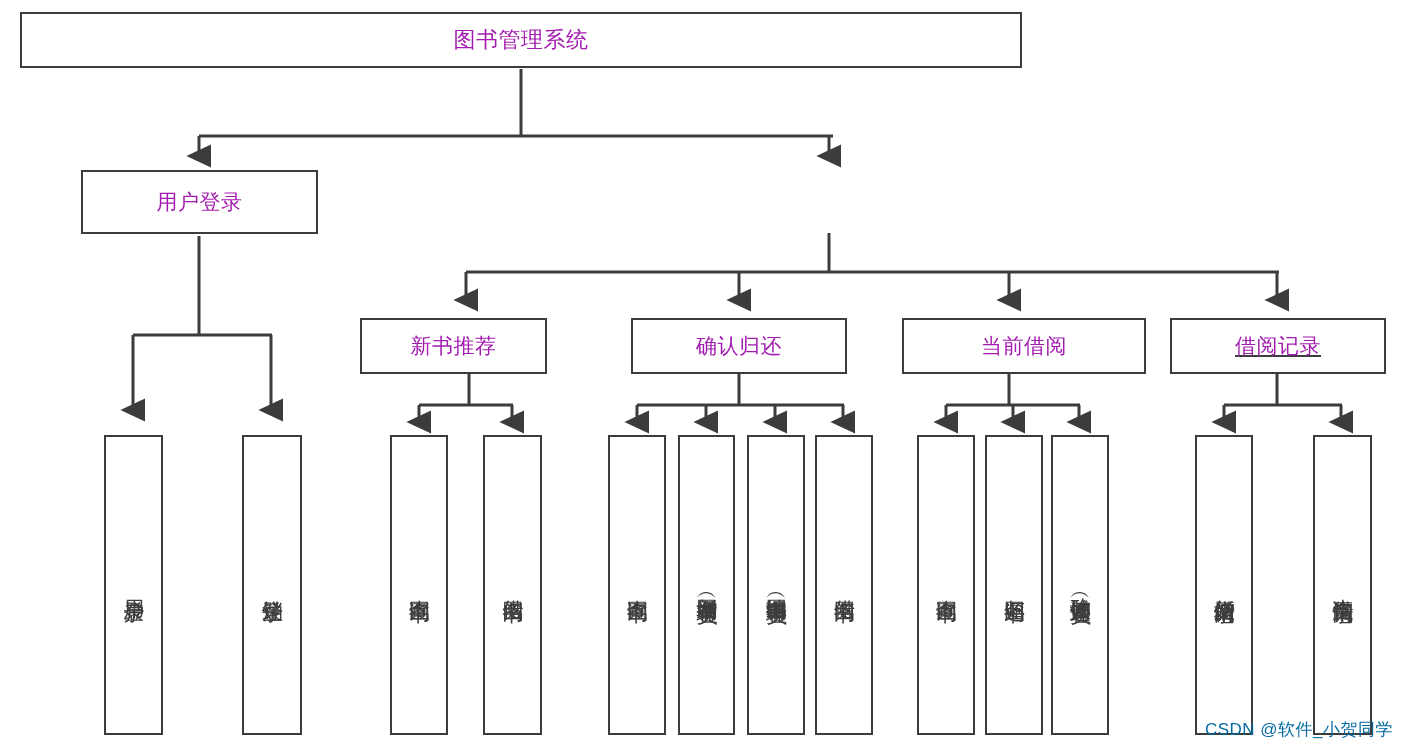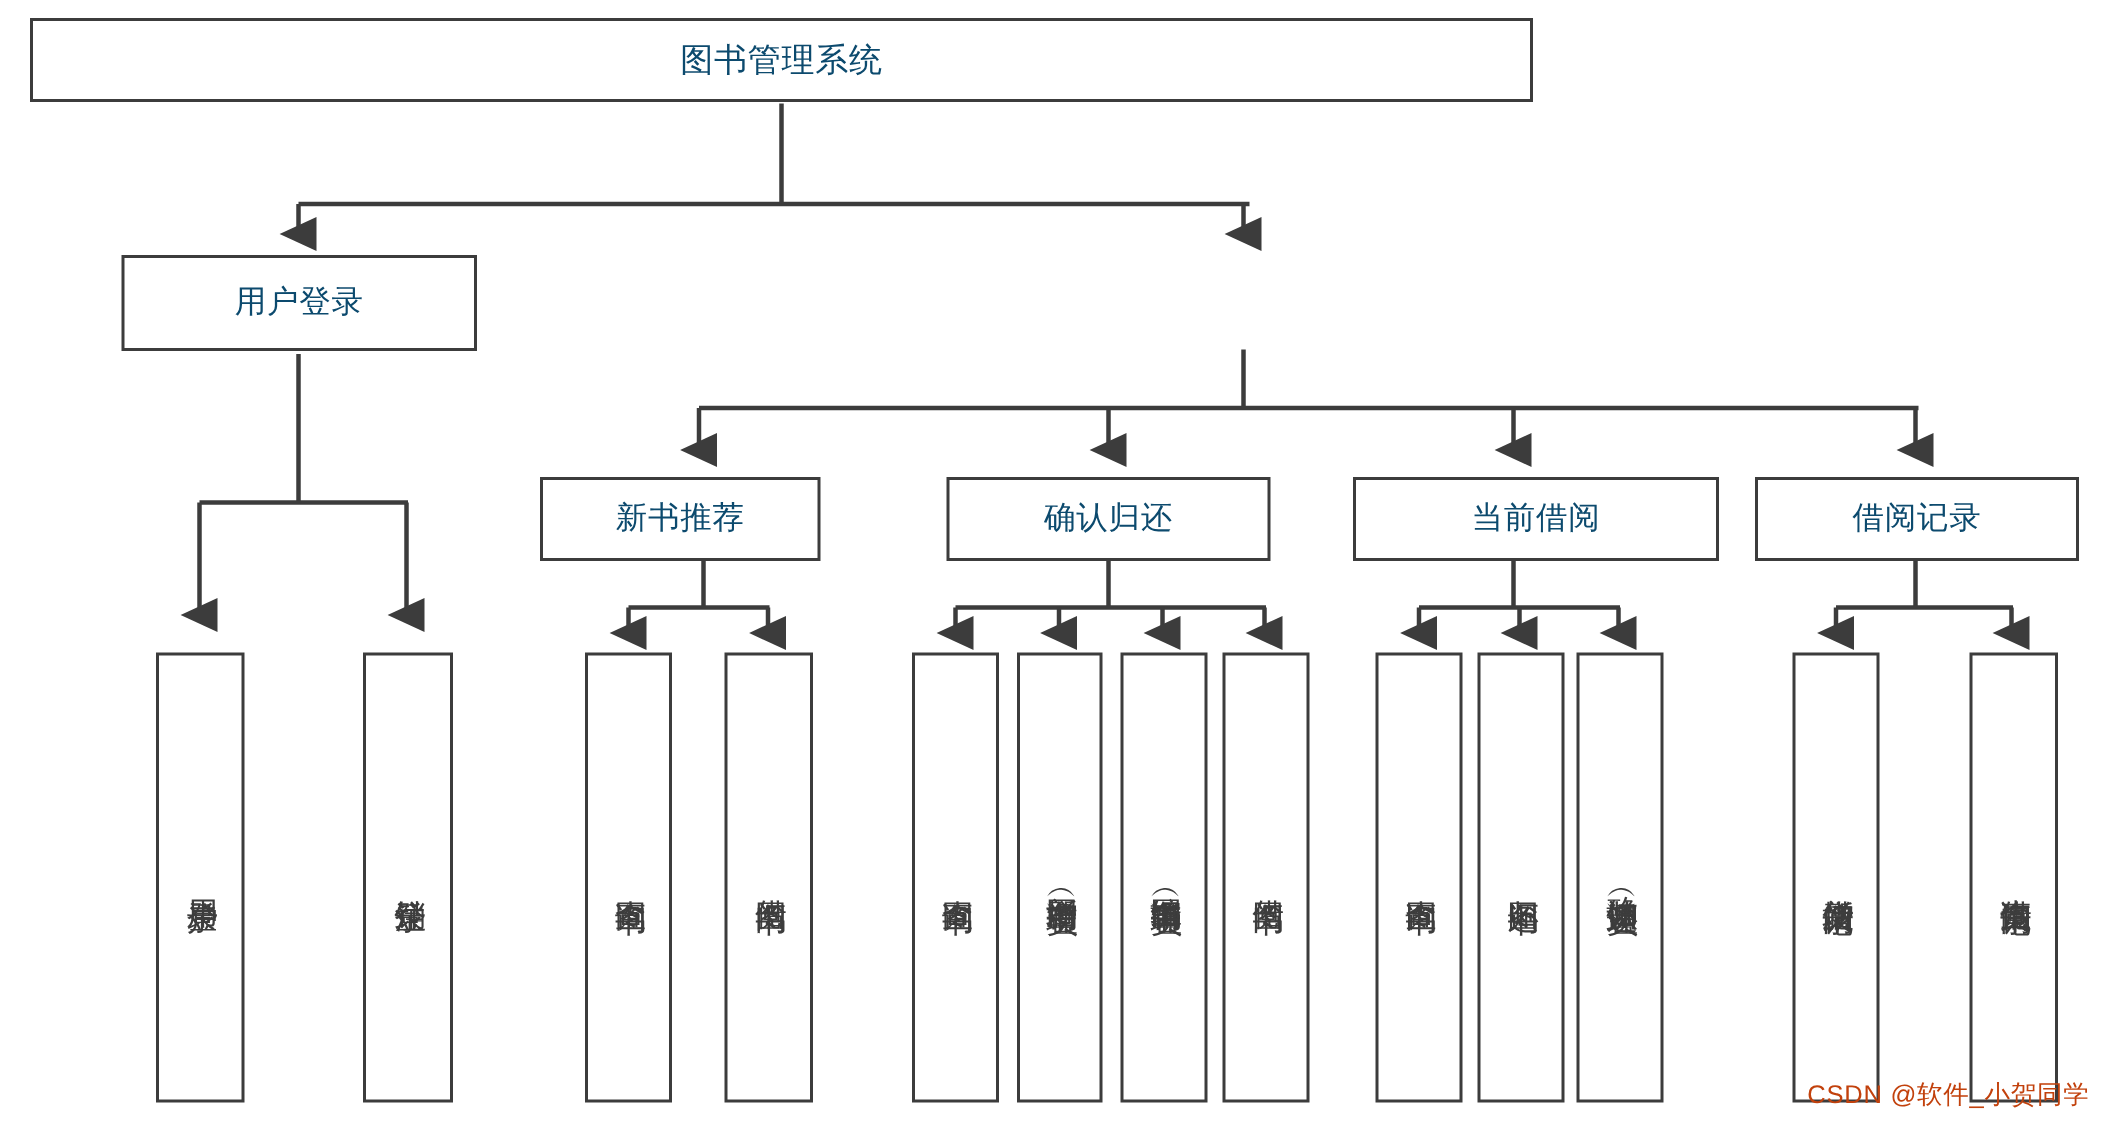--- a/index.html
+++ b/index.html
@@ -36,21 +36,21 @@
     align-items: center;
     justify-content: center;
     z-index: 2;
   }
   .node.root       { border-width: 2.5px; }
   .node .label-h {
     font-size: 21px;
     line-height: 1.2;
     letter-spacing: 0.5px;
     white-space: nowrap;
-    color: #0c4a6e;
+    color: #a21caf;
   }
   .node.root .label-h { font-size: 22px; }
   .node.leaf {
     align-items: center;
     justify-content: center;
     padding: 6px 2px;
   }
   .node.leaf .label-v {
     writing-mode: vertical-rl;
     text-orientation: upright;
@@ -60,21 +60,21 @@
     color: #3d3d3d;
     text-align: center;
     white-space: nowrap;
     max-height: 100%;
   }
   #watermark {
     position: absolute;
     right: 12px;
     bottom: 6px;
     font-size: 17px;
-    color: #c2410c;
+    color: #0369a1;
     letter-spacing: 0.5px;
     z-index: 5;
     white-space: nowrap;
     font-family: "Liberation Sans", "DejaVu Sans", sans-serif;
   }
 </style>
 </head>
 <body>
 
 <div id="canvas">
@@ -143,21 +143,21 @@
   </div>
 
   <div class="node" style="left:631px; top:318px; width:216px; height:56px;">
     <span class="label-h">确认归还</span>
   </div>
 
   <div class="node" style="left:902px; top:318px; width:244px; height:56px;">
     <span class="label-h">当前借阅</span>
   </div>
 
-  <div class="node" style="left:1170px; top:318px; width:216px; height:56px;">
+  <div class="node" style="left:1170px; top:318px; width:216px; height:56px;text-decoration:underline;">
     <span class="label-h">借阅记录</span>
   </div>
 
   <div class="node leaf" style="left:104px; top:435px; width:59px; height:300px;">
     <span class="label-v">用户登录</span>
   </div>
 
   <div class="node leaf" style="left:242px; top:435px; width:60px; height:300px;">
     <span class="label-v">注销登录</span>
   </div>

